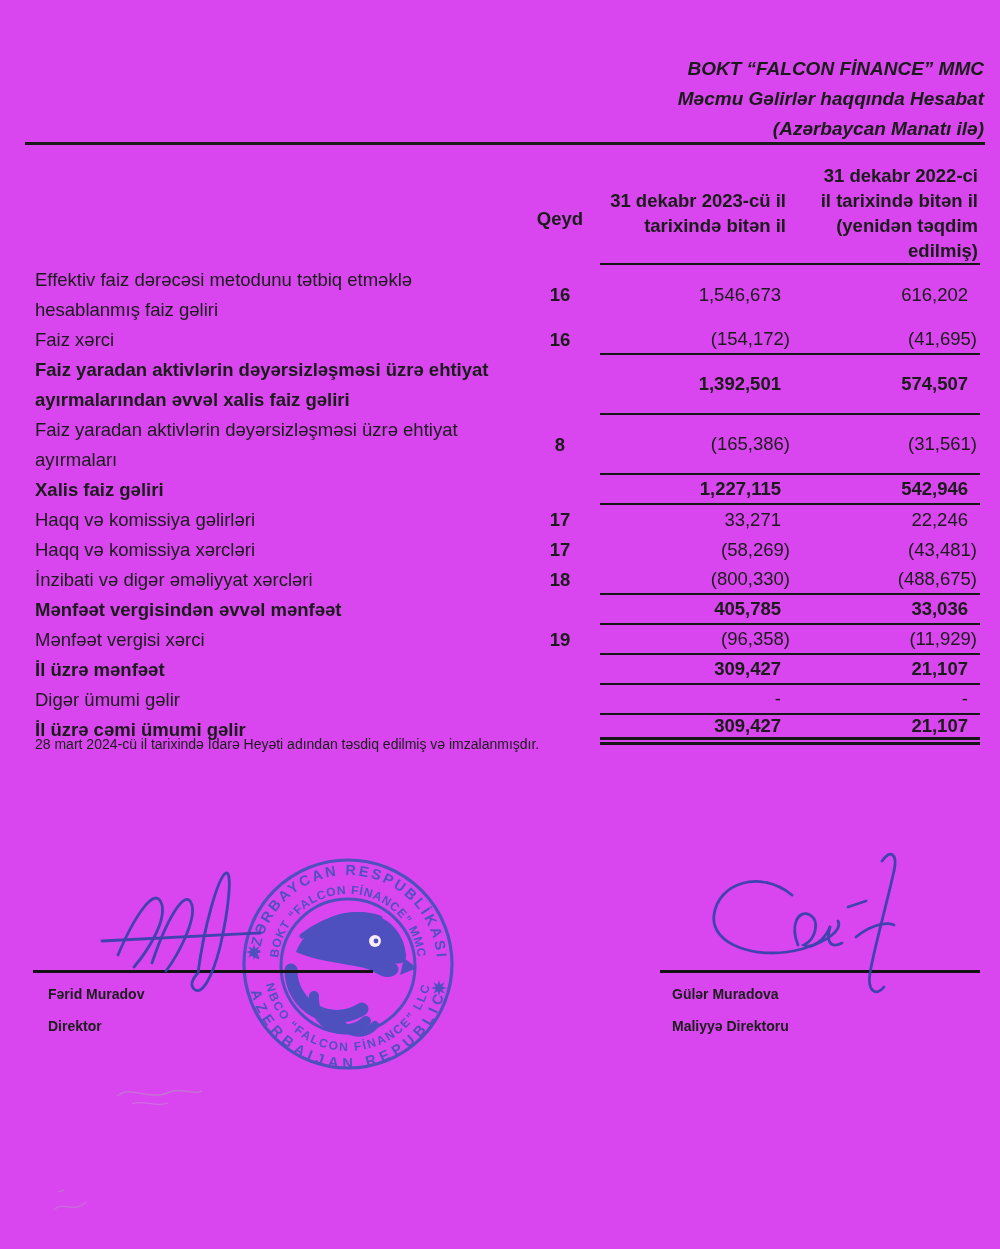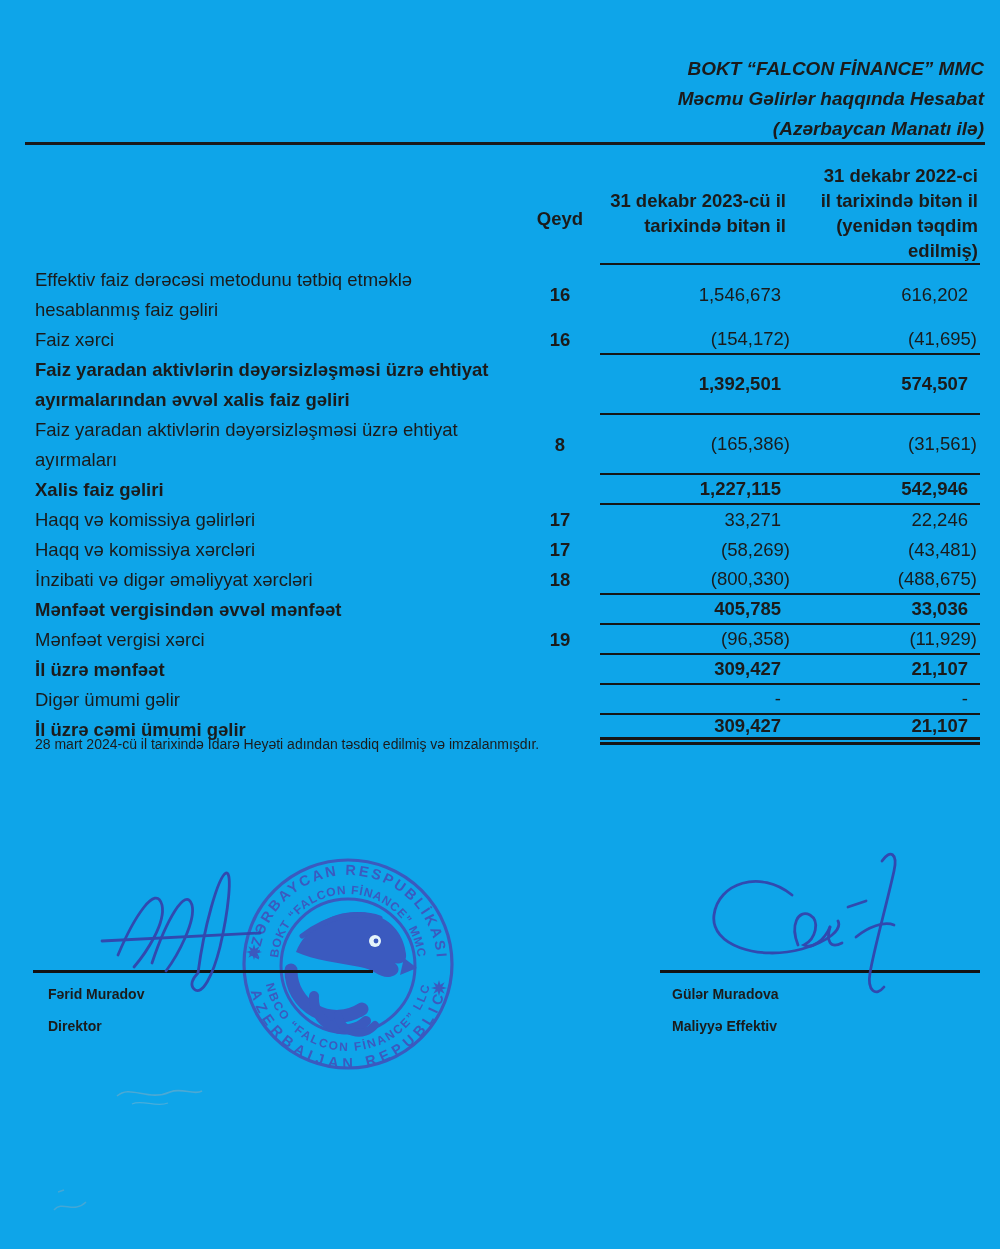--- a/index.html
+++ b/index.html
@@ -1,21 +1,21 @@
 <!DOCTYPE html>
 <html><head>
 <meta charset="utf-8">
 <style>
   html,body{margin:0;padding:0;}
   body{
     width:1000px;height:1249px;background:#fdfdfc;
     font-family:"Liberation Sans","DejaVu Sans",sans-serif;
     color:#1b1b1b;-webkit-font-smoothing:antialiased;
   }
-  .page{position:relative;width:1000px;height:1249px;overflow:hidden;background:#0ea5e9;}
+  .page{position:relative;width:1000px;height:1249px;overflow:hidden;background:#d946ef;}
 
   
   .doc-header{
     position:absolute;top:54px;right:16px;text-align:right;
     font-style:italic;font-weight:700;font-size:19px;line-height:30px;
   }
   .top-rule{position:absolute;left:25px;right:15px;top:142px;height:3px;background:#1a1a1a;}
 
   
   .fin-table{position:absolute;left:35px;top:163px;width:945px;font-size:18.5px;}
@@ -347,15 +347,15 @@
       <path d="M 202,18 C 210,6 218,10 214,28 C 206,64 194,106 190,130 C 187,148 196,154 204,144"></path>
       <path d="M 176,94 C 188,84 204,78 214,82"></path>
     </g>
   </svg>
 
   <div class="sig-rule rule-left"></div>
   <div class="sig-rule rule-right"></div>
   <div class="sig-name name-left">Fərid Muradov</div>
   <div class="sig-name title-left">Direktor</div>
   <div class="sig-name name-right">Gülər Muradova</div>
-  <div class="sig-name title-right">Maliyyə Effektiv</div>
+  <div class="sig-name title-right">Maliyyə Direktoru</div>
 
 </div>
 
 </body></html>

